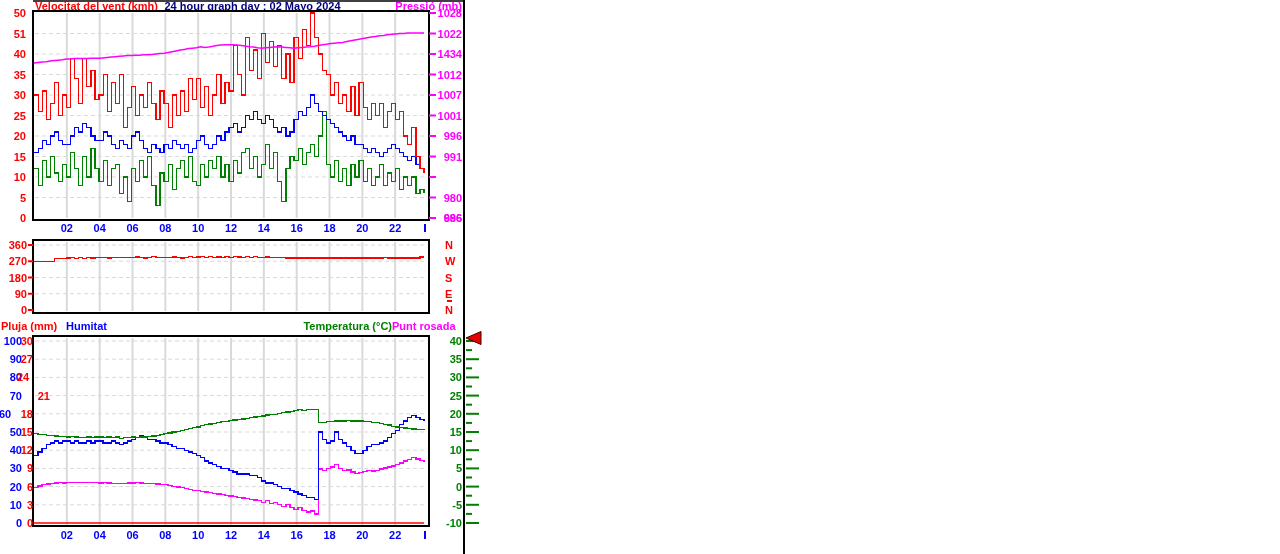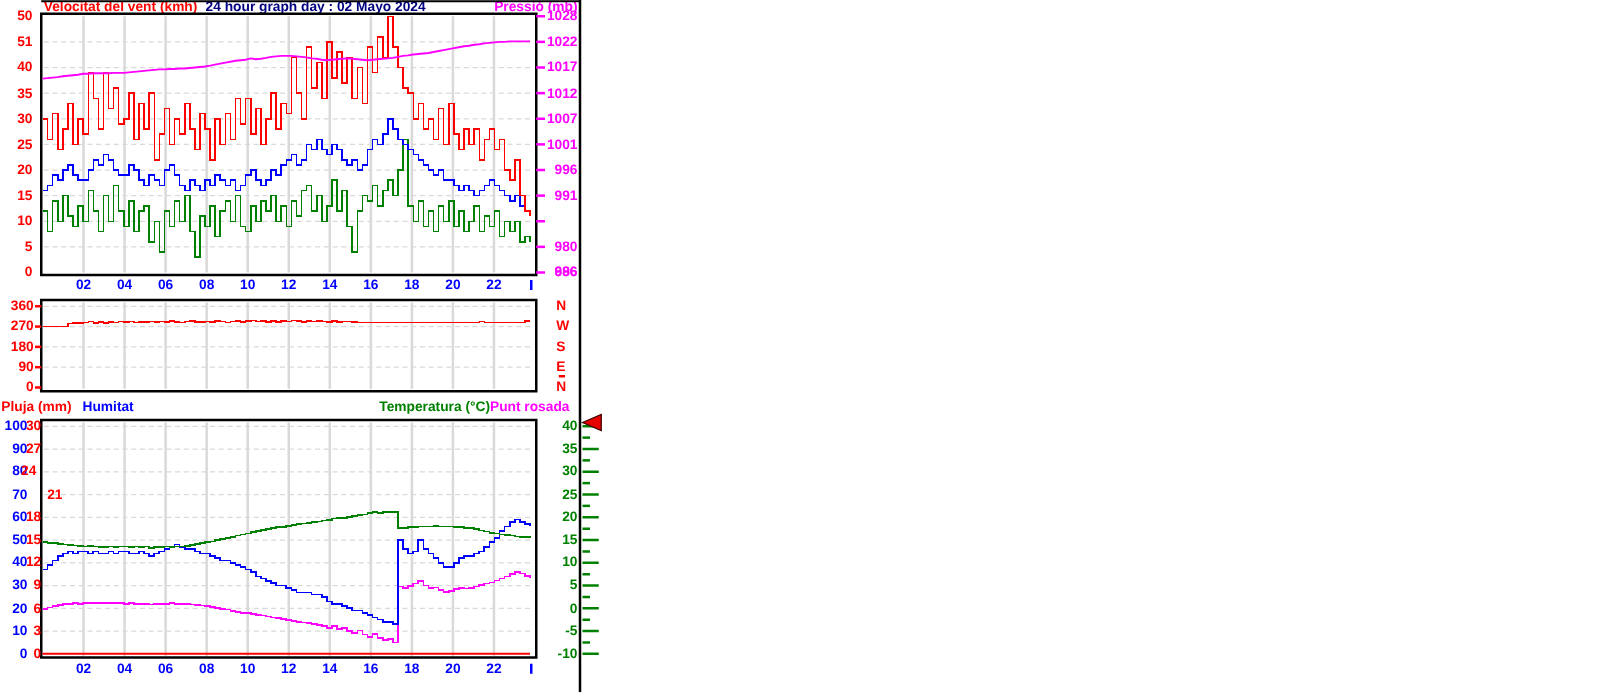--- a/index.html
+++ b/index.html
@@ -146,21 +146,21 @@
       <div class="tick" style="left: 4px; top: 68.5px; color: rgb(255, 0, 0); width: 22px; text-align: right;">35</div>
       <div class="tick" style="left: 4px; top: 89px; color: rgb(255, 0, 0); width: 22px; text-align: right;">30</div>
       <div class="tick" style="left: 4px; top: 109.5px; color: rgb(255, 0, 0); width: 22px; text-align: right;">25</div>
       <div class="tick" style="left: 4px; top: 130px; color: rgb(255, 0, 0); width: 22px; text-align: right;">20</div>
       <div class="tick" style="left: 4px; top: 150.5px; color: rgb(255, 0, 0); width: 22px; text-align: right;">15</div>
       <div class="tick" style="left: 4px; top: 171px; color: rgb(255, 0, 0); width: 22px; text-align: right;">10</div>
       <div class="tick" style="left: 4px; top: 191.5px; color: rgb(255, 0, 0); width: 22px; text-align: right;">5</div>
       <div class="tick" style="left: 4px; top: 212px; color: rgb(255, 0, 0); width: 22px; text-align: right;">0</div>
       <div class="tick" style="left: 434px; top: 7px; color: rgb(255, 0, 255); width: 28px; text-align: right;">1028</div>
       <div class="tick" style="left: 434px; top: 27.5px; color: rgb(255, 0, 255); width: 28px; text-align: right;">1022</div>
-      <div class="tick" style="left: 434px; top: 48px; color: rgb(255, 0, 255); width: 28px; text-align: right;">1017</div>
+      <div class="tick" style="left: 434px; top: 48px; color: rgb(255, 0, 255); width: 28px; text-align: right;">1434</div>
       <div class="tick" style="left: 434px; top: 68.5px; color: rgb(255, 0, 255); width: 28px; text-align: right;">1012</div>
       <div class="tick" style="left: 434px; top: 89px; color: rgb(255, 0, 255); width: 28px; text-align: right;">1007</div>
       <div class="tick" style="left: 434px; top: 109.5px; color: rgb(255, 0, 255); width: 28px; text-align: right;">1001</div>
       <div class="tick" style="left: 434px; top: 130px; color: rgb(255, 0, 255); width: 28px; text-align: right;">996</div>
       <div class="tick" style="left: 434px; top: 150.5px; color: rgb(255, 0, 255); width: 28px; text-align: right;">991</div>
       <div class="tick" style="left: 434px; top: 171px; color: rgb(255, 0, 255); width: 28px; text-align: right; margin-top: 41px;">986</div>
       <div class="tick" style="left: 434px; top: 191.5px; color: rgb(255, 0, 255); width: 28px; text-align: right;">980</div>
       <div class="tick" style="left: 434px; top: 212px; color: rgb(255, 0, 255); width: 28px; text-align: right;">696</div>
       <div class="tick" style="left: 56.834px; top: 222px; color: rgb(0, 0, 255); width: 20px; text-align: center;">02</div>
       <div class="tick" style="left: 89.668px; top: 222px; color: rgb(0, 0, 255); width: 20px; text-align: center;">04</div>
@@ -180,21 +180,21 @@
       <div class="tick" style="left: 4px; top: 304px; color: rgb(255, 0, 0); width: 23px; text-align: right;">0</div>
       <div class="tick" style="left: 445px; top: 239px; color: rgb(255, 0, 0); width: 12px; text-align: left;">N</div>
       <div class="tick" style="left: 445px; top: 255.25px; color: rgb(255, 0, 0); width: 12px; text-align: left;">W</div>
       <div class="tick" style="left: 445px; top: 271.5px; color: rgb(255, 0, 0); width: 12px; text-align: left;">S</div>
       <div class="tick" style="left: 445px; top: 287.75px; color: rgb(255, 0, 0); width: 12px; text-align: left;">E</div>
       <div class="tick" style="left: 445px; top: 304px; color: rgb(255, 0, 0); width: 12px; text-align: left;">N</div>
       <div class="tick" style="left: -1px; top: 335px; color: rgb(0, 0, 255); width: 23px; text-align: right;">100</div>
       <div class="tick" style="left: -1px; top: 353.2px; color: rgb(0, 0, 255); width: 23px; text-align: right;">90</div>
       <div class="tick" style="left: -1px; top: 371.4px; color: rgb(0, 0, 255); width: 23px; text-align: right;">80</div>
       <div class="tick" style="left: -1px; top: 389.6px; color: rgb(0, 0, 255); width: 23px; text-align: right;">70</div>
-      <div class="tick" style="left: -1px; top: 407.8px; color: rgb(0, 0, 255); width: 23px; text-align: right;">60</div>
+      <div class="tick" style="left: -1px; top: 407.8px; color: rgb(0, 0, 255); width: 23px; ">60</div>
       <div class="tick" style="left: -1px; top: 426px; color: rgb(0, 0, 255); width: 23px; text-align: right;">50</div>
       <div class="tick" style="left: -1px; top: 444.2px; color: rgb(0, 0, 255); width: 23px; text-align: right;">40</div>
       <div class="tick" style="left: -1px; top: 462.4px; color: rgb(0, 0, 255); width: 23px; text-align: right;">30</div>
       <div class="tick" style="left: -1px; top: 480.6px; color: rgb(0, 0, 255); width: 23px; text-align: right;">20</div>
       <div class="tick" style="left: -1px; top: 498.8px; color: rgb(0, 0, 255); width: 23px; text-align: right;">10</div>
       <div class="tick" style="left: -1px; top: 517px; color: rgb(0, 0, 255); width: 23px; text-align: right;">0</div>
       <div class="tick" style="left: 13px; top: 335px; color: rgb(255, 0, 0); width: 20px; text-align: right;">30</div>
       <div class="tick" style="left: 13px; top: 353.2px; color: rgb(255, 0, 0); width: 20px; text-align: right;">27</div>
       <div class="tick" style="left: 13px; top: 371.4px; color: rgb(255, 0, 0); width: 20px; text-align: center;">24</div>
       <div class="tick" style="left: 13px; top: 389.6px; color: rgb(255, 0, 0); width: 37px; text-align: right;">21</div>

